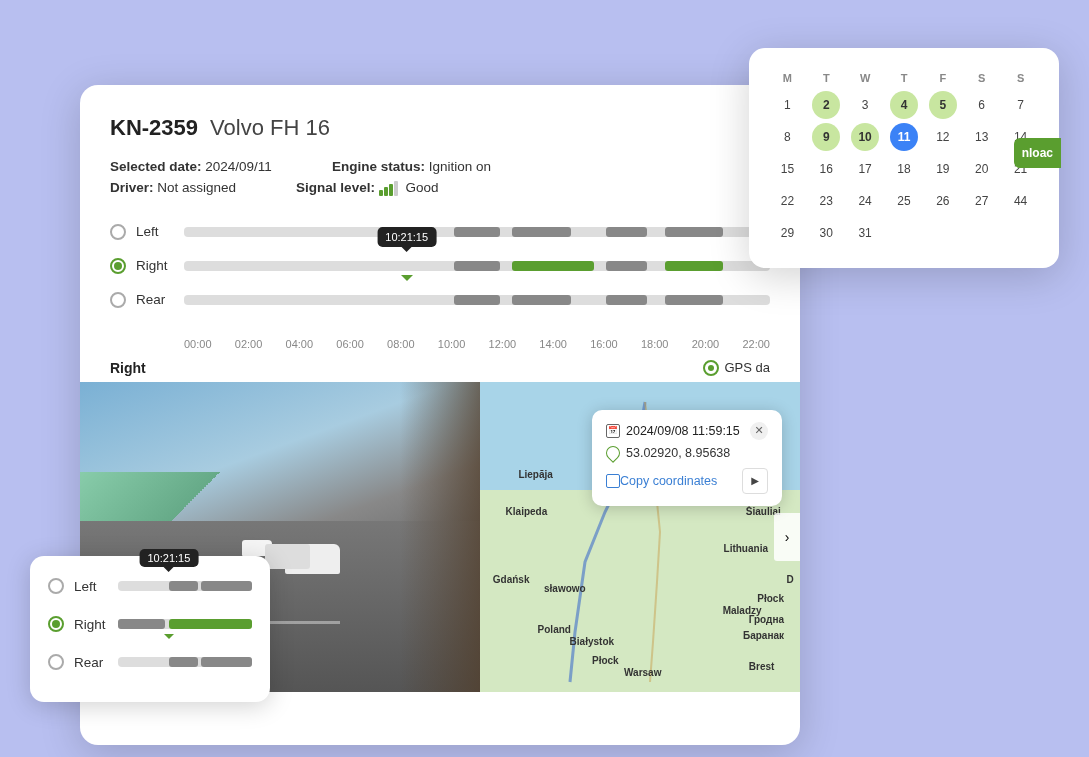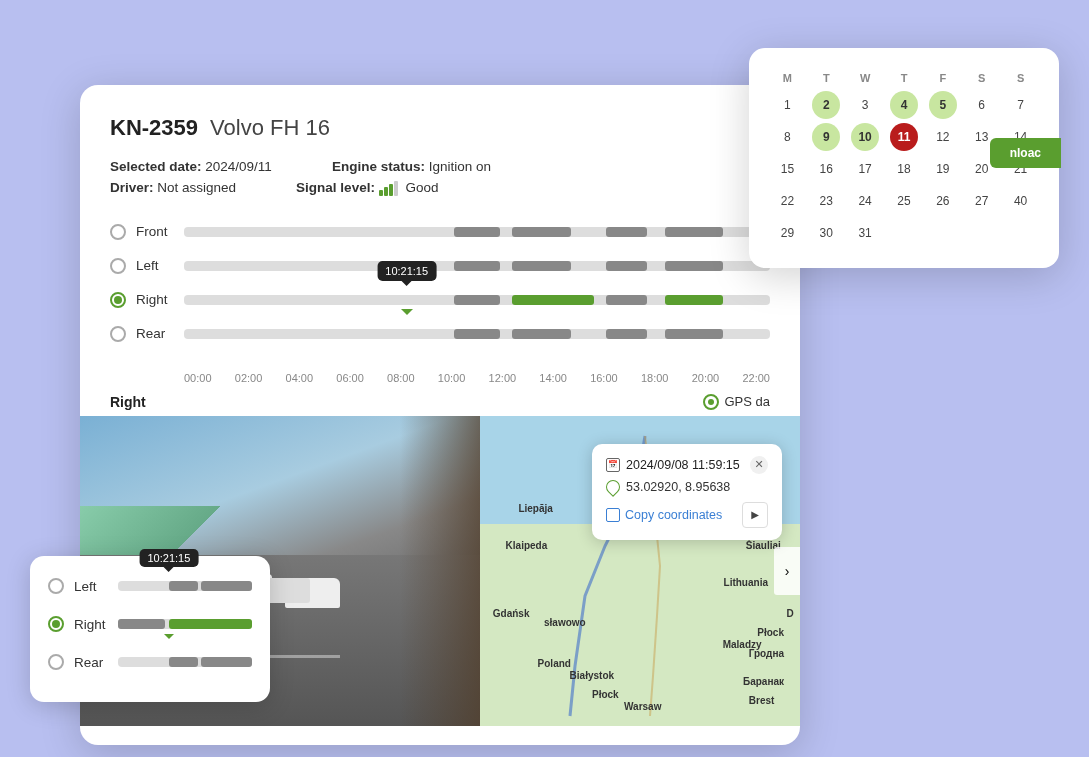--- a/index.html
+++ b/index.html
@@ -390,21 +390,20 @@
       flex-shrink: 0;
     }
     .gps-popup-actions {
       display: flex;
       align-items: center;
       justify-content: space-between;
     }
     .copy-coords-btn {
       display: flex;
       align-items: center;
-      gap: 5px;
       color: #3a7fd4;
       font-size: 12.5px;
       cursor: pointer;
       border: none;
       background: none;
     }
     .copy-icon {
       width: 14px;
       height: 14px;
       border: 1.5px solid #3a7fd4;
@@ -458,21 +457,21 @@
       line-height: 1;
       aspect-ratio: 1;
       display: flex;
       align-items: center;
       justify-content: center;
       margin: 1px auto;
       width: 28px;
       height: 28px;
     }
     .cal-day.today {
-      background: #b91c1c;
+      background: #3b82f6;
       color: #fff;
       font-weight: 700;
     }
     .cal-day.selected {
       background: #c8e6a0;
       color: #333;
       font-weight: 600;
     }
     .cal-legend {
       display: flex;
@@ -490,21 +489,21 @@
       border: 1.5px solid #7bc744;
     }
     .cal-download-btn {
       position: absolute;
       right: -2px;
       top: 90px;
       background: #5a9e2f;
       color: #fff;
       font-size: 12px;
       font-weight: 600;
-      padding: 8px 20px;
+      padding: 8px 8px;
       border-radius: 6px 0 0 6px;
       cursor: pointer;
       writing-mode: horizontal-tb;
     }
 
     
     .mini-popup {
       position: absolute;
       bottom: 55px;
       left: 30px;
@@ -630,30 +629,20 @@
           <span style="width:4px;height:9px;background:#5a9e2f;border-radius:1px;display:inline-block;"></span>
           <span style="width:4px;height:12px;background:#5a9e2f;border-radius:1px;display:inline-block;"></span>
           <span style="width:4px;height:15px;background:#ccc;border-radius:1px;display:inline-block;"></span>
         </span>
         <span>Good</span>
       </div>
     </div>
 
     <div class="timeline-section">
 
-      <div class="camera-row">
-        <div class="radio-btn"></div>
-        <span class="camera-label">Front</span>
-        <div class="timeline-bar-container">
-          <div class="timeline-segment seg-gray" style="left:46%;width:8%;"></div>
-          <div class="timeline-segment seg-gray" style="left:56%;width:10%;"></div>
-          <div class="timeline-segment seg-gray" style="left:72%;width:7%;"></div>
-          <div class="timeline-segment seg-gray" style="left:82%;width:10%;"></div>
-        </div>
-      </div>
 
       <div class="camera-row">
         <div class="radio-btn"></div>
         <span class="camera-label">Left</span>
         <div class="timeline-bar-container">
           <div class="timeline-segment seg-gray" style="left:46%;width:8%;"></div>
           <div class="timeline-segment seg-gray" style="left:56%;width:10%;"></div>
           <div class="timeline-segment seg-gray" style="left:72%;width:7%;"></div>
           <div class="timeline-segment seg-gray" style="left:82%;width:10%;"></div>
         </div>
@@ -742,21 +731,21 @@
         <span class="map-city-label" style="top:40%;right:6%;">Šiauliai</span>
         <span class="map-city-label" style="top:52%;right:10%;">Lithuania</span>
         <span class="map-city-label" style="top:62%;left:4%;">Gdańsk</span>
         <span class="map-city-label" style="top:65%;left:20%;text-align:right;">sławowo</span>
         <span class="map-city-label" style="top:78%;left:18%;">Poland</span>
         <span class="map-city-label" style="top:72%;right:12%;">Maladzy</span>
         <span class="map-city-label" style="top:82%;left:28%;">Białystok</span>
         <span class="map-city-label" style="top:68%;right:5%;">Płock</span>
         <span class="map-city-label" style="top:62%;right:2%;">D</span>
         <span class="map-city-label" style="top:75%;right:5%;">Гродна</span>
-        <span class="map-city-label" style="top:80%;right:5%;margin-top:12px;">Баранак</span>
+        <span class="map-city-label" style="top:80%;right:5%;">Баранак</span>
         <span class="map-city-label" style="top:88%;left:35%;">Płock</span>
         <span class="map-city-label" style="top:92%;left:45%;">Warsaw</span>
         <span class="map-city-label" style="top:90%;right:8%;">Brest</span>
 
         <div class="gps-popup">
           <div class="gps-popup-header">
             <div class="gps-popup-date">
               <div class="calendar-icon-small">📅</div>
               <span>2024/09/08 11:59:15</span>
             </div>
@@ -815,21 +804,21 @@
     <div class="cal-day">19</div>
     <div class="cal-day">20</div>
     <div class="cal-day">21</div>
 
     <div class="cal-day">22</div>
     <div class="cal-day">23</div>
     <div class="cal-day">24</div>
     <div class="cal-day">25</div>
     <div class="cal-day">26</div>
     <div class="cal-day">27</div>
-    <div class="cal-day">40</div>
+    <div class="cal-day">44</div>
 
     <div class="cal-day">29</div>
     <div class="cal-day">30</div>
     <div class="cal-day">31</div>
   </div>
 
 
   <div class="cal-download-btn">nloac</div>
 </div>
 

